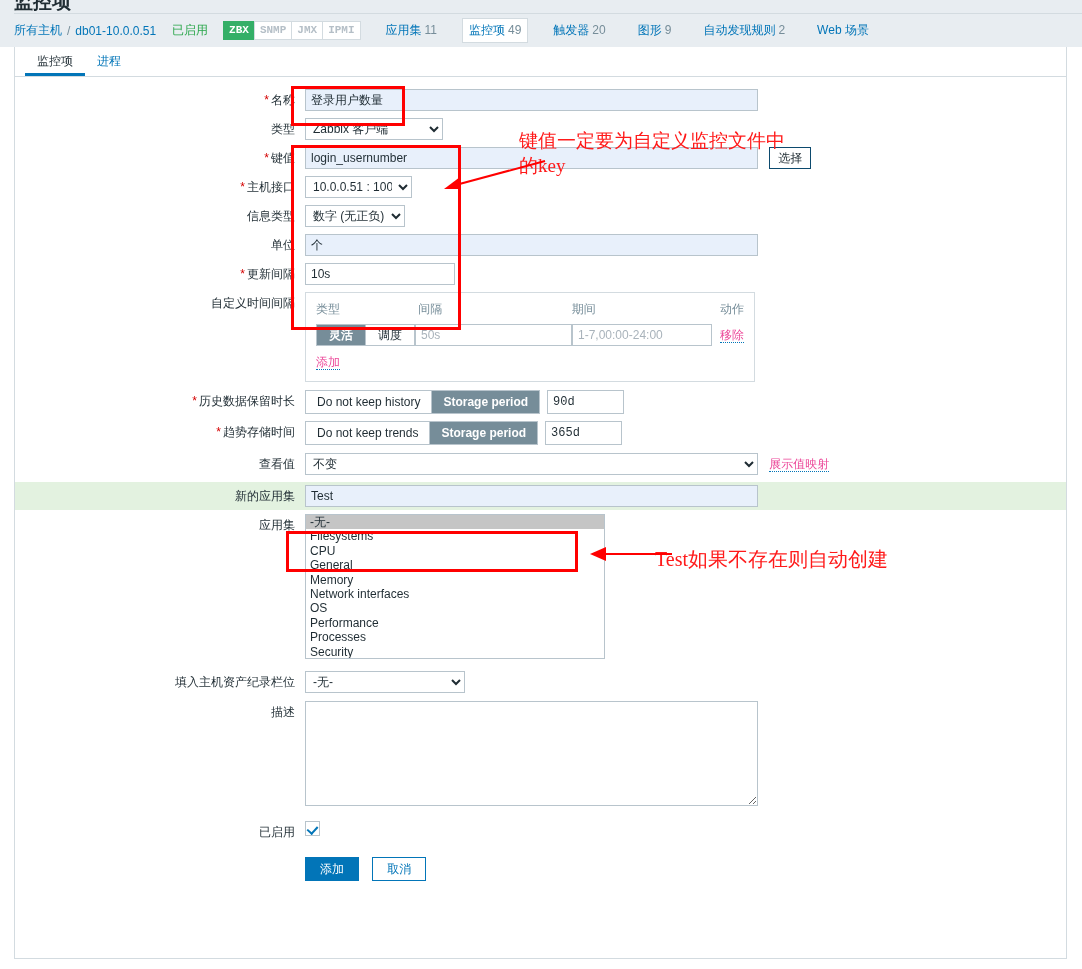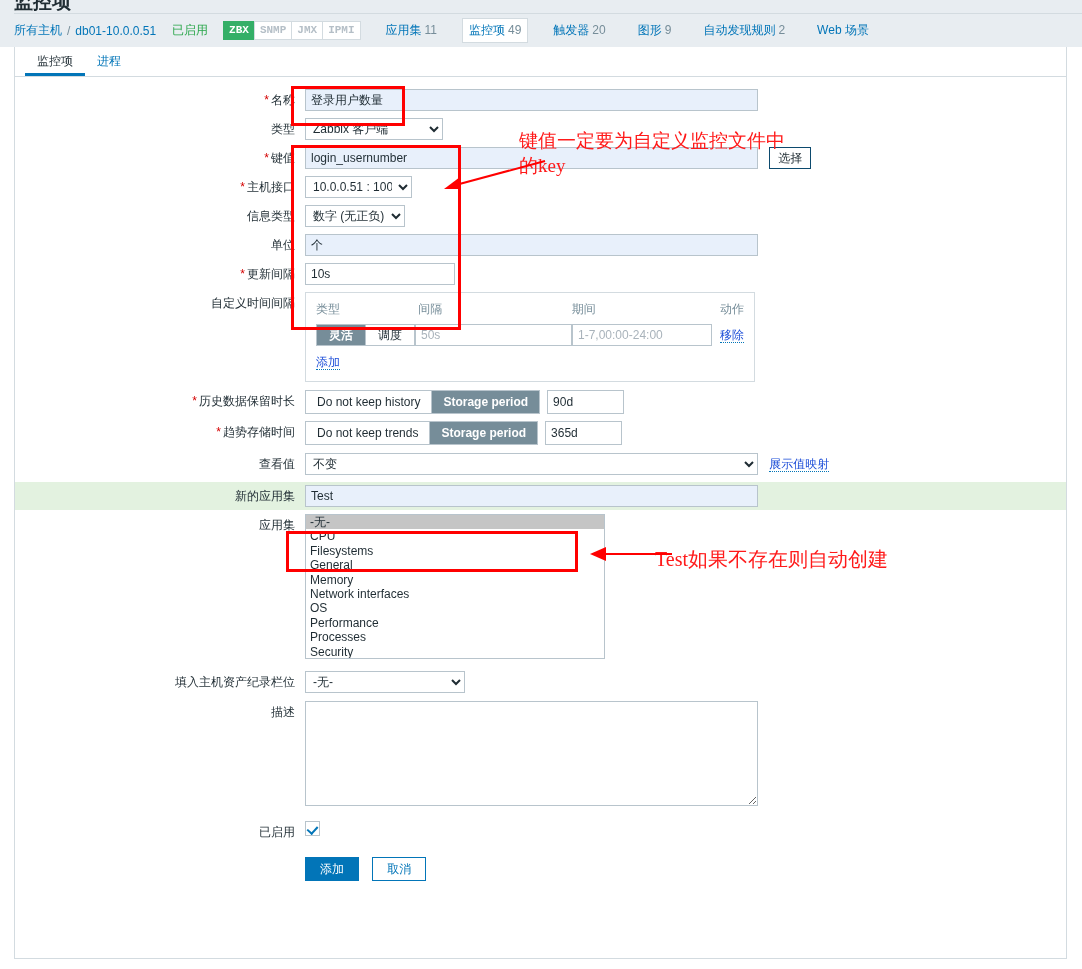--- a/index.html
+++ b/index.html
@@ -182,21 +182,21 @@
     background: #ffffff;
     padding: 0 3px;
   }
   .sel-sm { width: 138px; }
   .sel-iface { width: 107px; }
   .sel-info { width: 100px; }
   .sel-inv { width: 160px; }
   .sel-valmap { width: 453px; }
 
   .btn-link {
-    color: #1d4ed8;
+    color: #ec4899;
     border-bottom: 1px dotted #0275b8;
     cursor: pointer;
     text-decoration: none;
     text-align: center;
   }
 
   .select-btn {
     display: inline-block;
     border: 1px solid #0c4a6e;
     background: #ffffff;
@@ -261,21 +261,21 @@
   .seg-wide div {
     line-height: 22px;
     font-size: 12px;
     padding: 0 11px;
     cursor: pointer;
     background: #ffffff;
     color: #1f2c33;
   }
   .seg-wide div.on { background: #768d99; color: #ffffff; font-weight: bold; }
   .seg-wide div + div { border-left: 1px solid #b8c4cc; }
-  input.dur { width: 77px; height: 24px; margin-left: 7px; }
+  input.dur { width: 77px; height: 24px; margin-left: 7px; font-family: Liberation Mono, monospace; }
 
   
   .listbox {
     width: 300px;
     height: 145px;
     border: 1px solid #b8c4cc;
     background: #ffffff;
     overflow-y: scroll;
     box-sizing: border-box;
     font-size: 12px;
@@ -534,22 +534,22 @@
       <div class="ctl">
         <input type="text" class="wide filled" value="Test" style="">
       </div>
     </div>
 
     <div class="row" style="margin-top:4px;">
       <div class="lbl"><span>应用集</span></div>
       <div class="ctl">
         <div class="listbox">
           <div class="sel">-无-</div>
+          <div>Filesystems</div>
           <div>CPU</div>
-          <div>Filesystems</div>
           <div>General</div>
           <div>Memory</div>
           <div>Network interfaces</div>
           <div>OS</div>
           <div>Performance</div>
           <div>Processes</div>
           <div>Security</div>
         </div>
       </div>
     </div>

